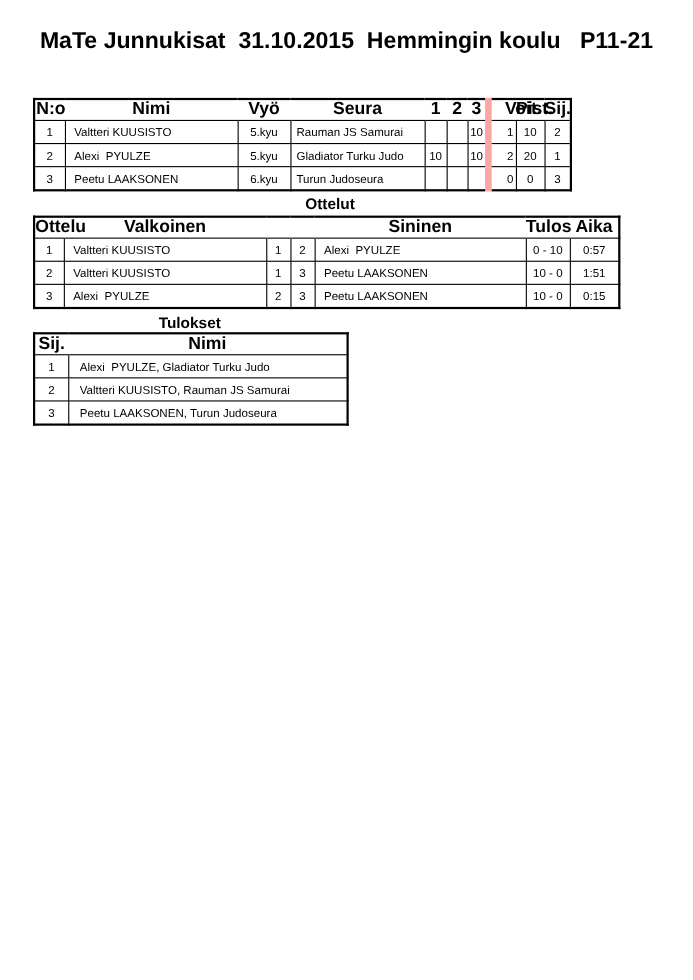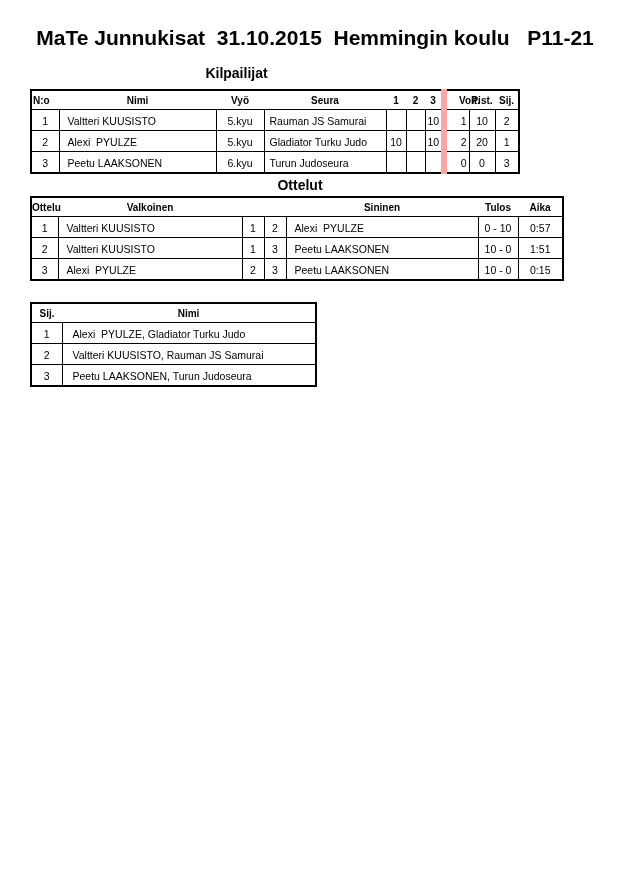--- a/index.html
+++ b/index.html
@@ -46,21 +46,21 @@
     border: 2px solid #000;
     background: #fff;
     font-size: 10.5px;
   }
   #tbl-competitors { top: 89px;  width: 488px; }
   #tbl-matches     { top: 196px; width: 532px; }
   #tbl-results     { top: 302px; width: 285px; }
 
   .tbl th {
     font-weight: bold;
-    font-size: 10px;
+    font-size: 16px;
     text-align: center;
     vertical-align: middle;
     height: 18px;
     padding: 0;
     border: none;
     border-bottom: 1px solid #000;
     white-space: nowrap;
     overflow: visible;
   }
   .tbl td {
@@ -79,21 +79,20 @@
   .tbl td.name3 { text-align: left; padding-left: 10px; margin-left: 20px; }
   .tbl .sep  { border-left: 6px solid #fca5a5; padding-left: 12px; }
 </style>
 </head>
 <body>
 
 <div class="doc">
 
   <div class="page-title">MaTe Junnukisat  31.10.2015  Hemmingin koulu   P11-21</div>
 
-  <div class="section-title" id="st-competitors">Kilpailijat</div>
   <table class="tbl" id="tbl-competitors">
     <colgroup>
       <col style="width:28px">
         <col style="width:157px">
         <col style="width:48px">
         <col style="width:122px">
       <col style="width:20px">
         <col style="width:19px">
         <col style="width:19px">
       <col style="width:25px">
@@ -200,20 +199,21 @@
         <td class="name">Alexi  PYULZE</td>
         <td>2</td>
         <td>3</td>
         <td class="name">Peetu LAAKSONEN</td>
         <td>10 - 0</td>
         <td>0:15</td>
       </tr>
     </tbody>
   </table>
 
+  <div class="section-title" id="st-results">Tulokset</div>
   <table class="tbl" id="tbl-results">
     <colgroup>
       <col style="width:31px">
         <col style="width:254px">
     </colgroup>
     <thead>
       <tr>
         <th>Sij.</th>
         <th>Nimi</th>
       </tr>

